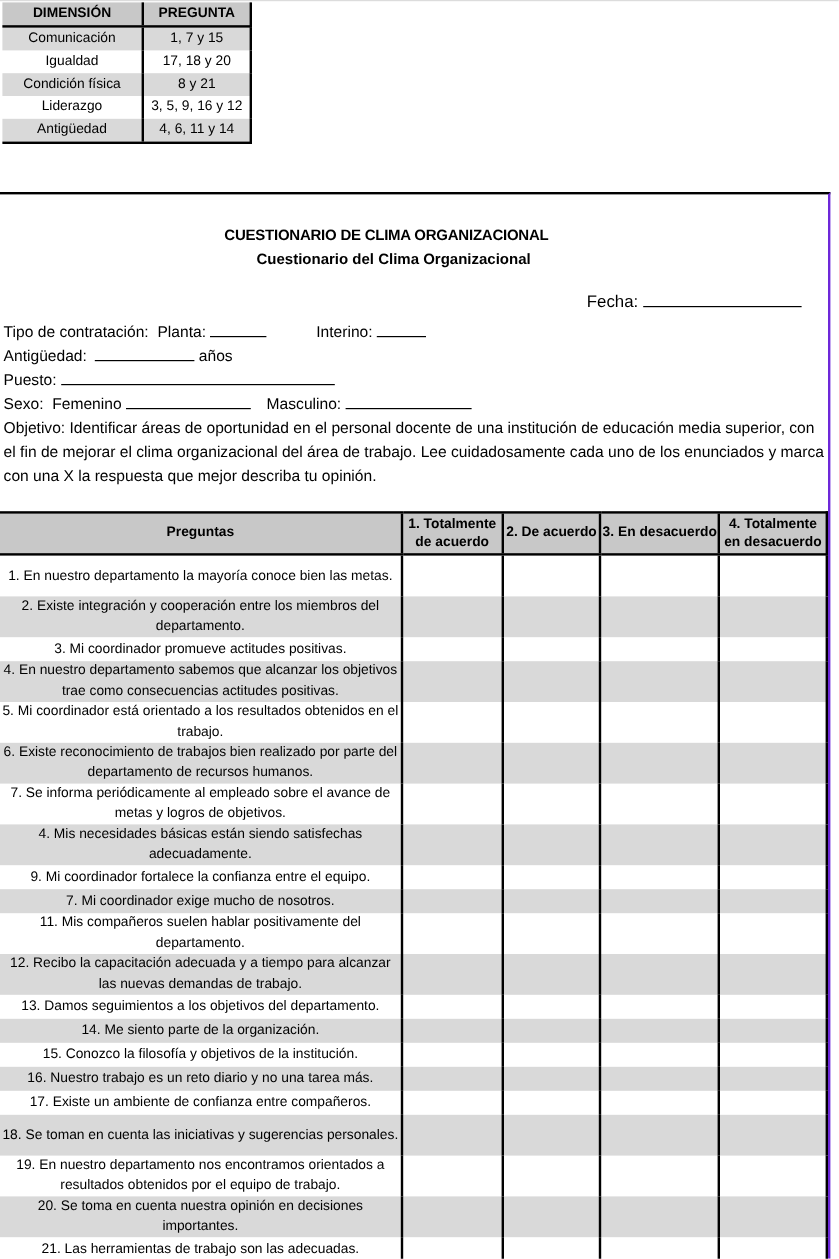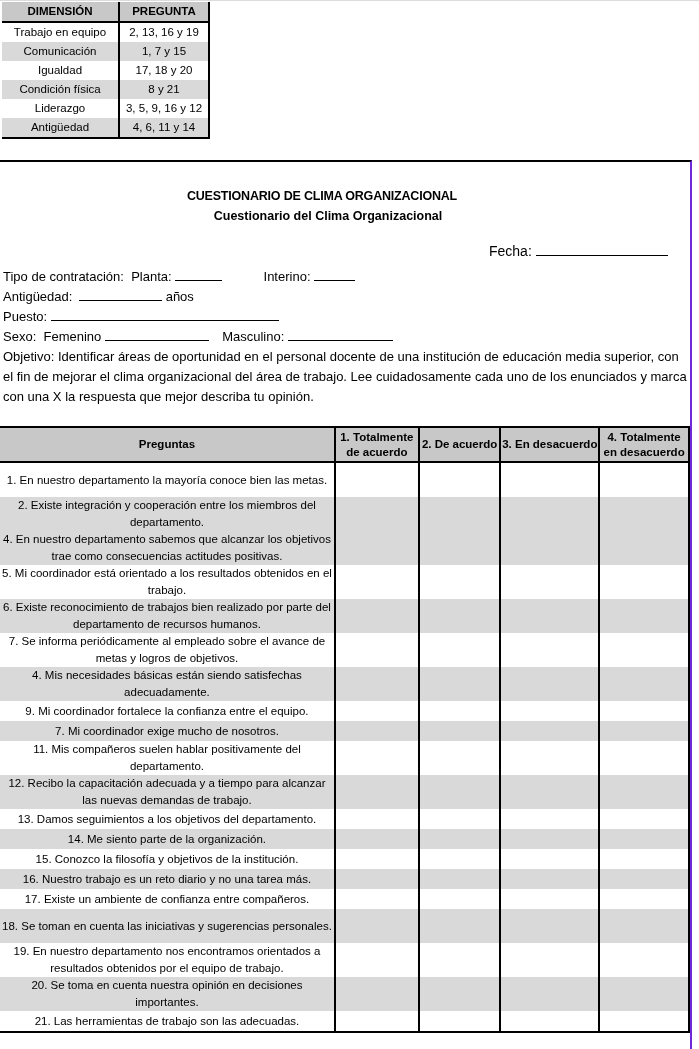--- a/index.html
+++ b/index.html
@@ -72,24 +72,20 @@
 </head>
 <body>
 
 <div class="topline"></div>
 
 <table class="dimtable">
   <tbody>
       <tr>
     <th class="c1">DIMENSIÓN</th>
     <th class="c2">PREGUNTA</th>
-  </tr>
-  <tr>
-    <td class="c1">Trabajo en equipo</td>
-    <td class="c2">2, 13, 16 y 19</td>
   </tr>
   <tr class="gray">
     <td class="c1">Comunicación</td>
     <td class="c2">1, 7 y 15</td>
   </tr>
   <tr>
     <td class="c1">Igualdad</td>
     <td class="c2">17, 18 y 20</td>
   </tr>
   <tr class="gray">
@@ -171,20 +167,27 @@
           <td class="acol"></td>
           <td class="acol lastcol"></td>
         </tr>
         <tr class="r2 gray">
           <td class="qcol">2. Existe integración y cooperación entre los miembros del departamento.</td>
           <td class="acol"></td>
           <td class="acol"></td>
           <td class="acol"></td>
           <td class="acol lastcol"></td>
         </tr>
+        <tr class="r1">
+          <td class="qcol">3. Mi coordinador promueve actitudes positivas.</td>
+          <td class="acol"></td>
+          <td class="acol"></td>
+          <td class="acol"></td>
+          <td class="acol lastcol"></td>
+        </tr>
         <tr class="r2 gray">
           <td class="qcol">4. En nuestro departamento sabemos que alcanzar los objetivos trae como consecuencias actitudes positivas.</td>
           <td class="acol"></td>
           <td class="acol"></td>
           <td class="acol"></td>
           <td class="acol lastcol"></td>
         </tr>
         <tr class="r2">
           <td class="qcol">5. Mi coordinador está orientado a los resultados obtenidos en el trabajo.</td>
           <td class="acol"></td>

